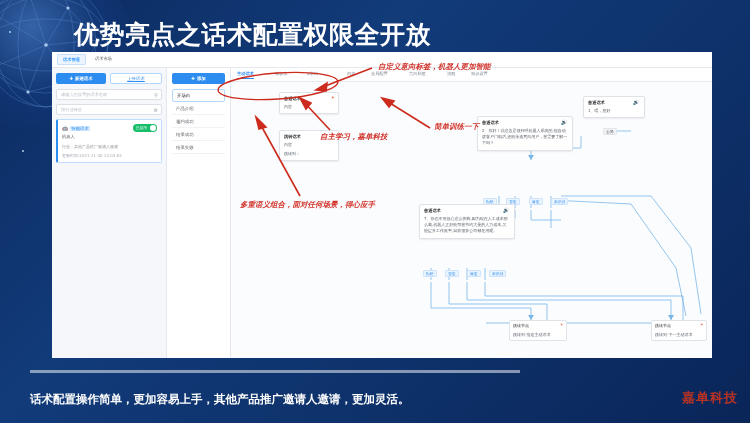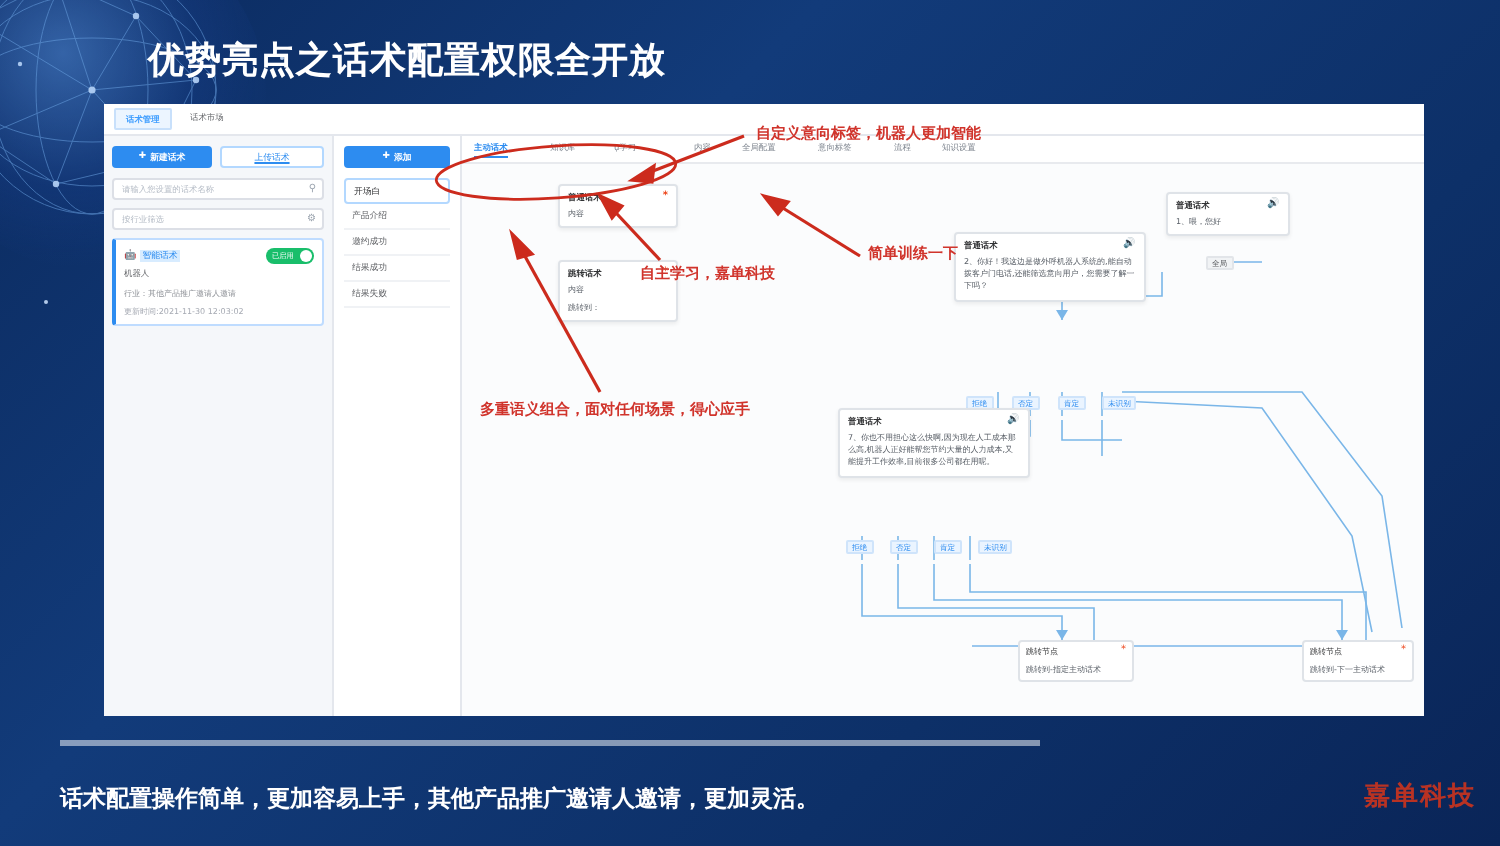--- a/index.html
+++ b/index.html
@@ -22,21 +22,21 @@
     background: radial-gradient(circle at 42% 38%, rgba(90,150,230,.55) 0%, rgba(30,70,150,.32) 45%, rgba(10,35,85,0) 72%);
     opacity: .95;
   }
   .globe svg { position: absolute; left: 0; top: 0; }
   .spark { position:absolute; width:2px; height:2px; border-radius:50%; background:#cfe4ff; opacity:.85; }
 
   
   .slide-title {
     position: absolute; left: 74px; top: 18px;
     color: #ffffff;
-    font-size: 18px;
+    font-size: 25px;
     font-weight: bold;
     letter-spacing: .5px;
     white-space: nowrap;
   }
 
   
   .app {
     position: absolute; left: 52px; top: 52px;
     width: 660px; height: 306px;
     background: #ffffff;
@@ -219,20 +219,21 @@
 
   
   .anno { position:absolute; left:0; top:0; width:750px; height:423px; pointer-events:none; }
   .atext {
     position:absolute;
     color:#d0342c;
     font-size:7.5px;
     font-weight:bold;
     white-space:nowrap;
     text-shadow: 0 0 1px rgba(255,255,255,.6);
+    font-style: italic;
   }
 
   
   .caption {
     position:absolute; left:30px; bottom:14px;
     color:#ffffff; font-size:11.5px; font-weight:bold;
     line-height:1.55;
   }
   .cap-bar {
     position:absolute; left:30px; bottom:50px;

